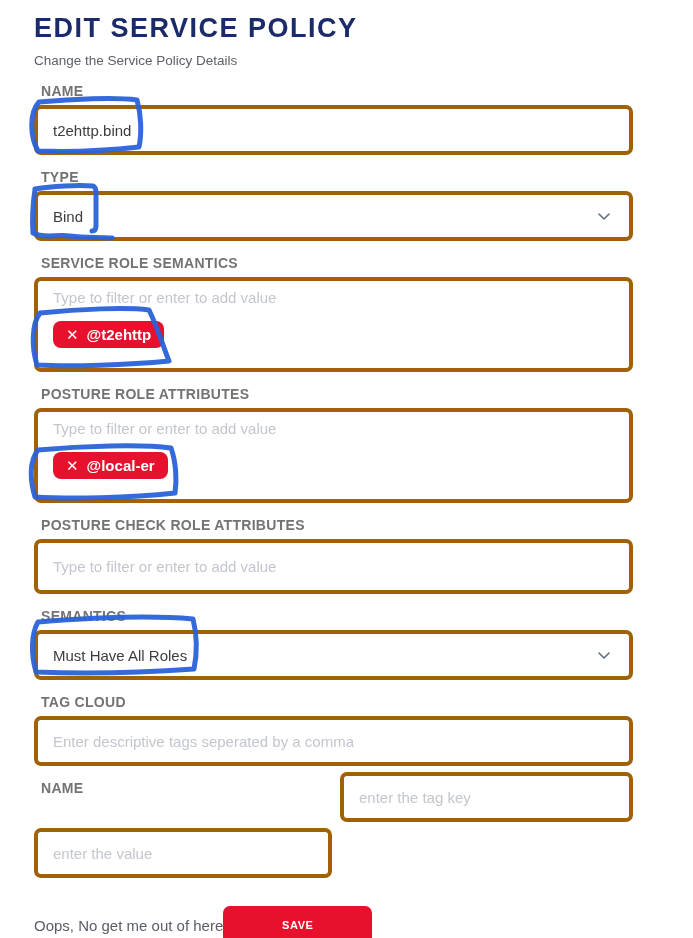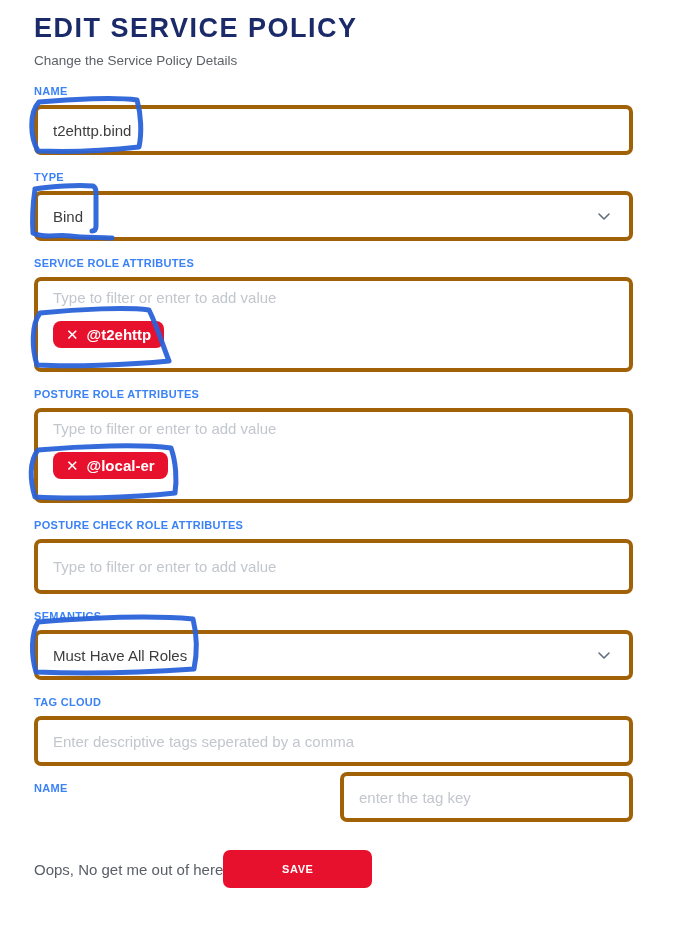--- a/index.html
+++ b/index.html
@@ -26,25 +26,26 @@
     transform-origin: left top;
   }
   .subtitle {
     margin-top: 10px;
     font-size: 13.5px;
     line-height: 17px;
     color: #5d6167;
   }
   .label {
     margin-top: 15px;
-    font-size: 11px;
+    font-size: 14px;
     line-height: 15px;
     font-weight: 600;
     letter-spacing: 0.3px;
-    color: #3b82f6;
+    color: #737373;
+    margin-left: 7px;
   }
   .field, .selectbox, .multibox {
     margin-top: 6px;
     box-sizing: border-box;
     width: 100%;
     border: 4px solid #a16207;
     border-radius: 7px;
     background: #ffffff;
   }
   input.field {
@@ -160,21 +161,21 @@
   <input class="field" type="text" value="t2ehttp.bind" style="">
 
   <div class="label">TYPE</div>
   <div class="selectbox">
     <span>Bind</span>
     <svg class="chev" viewBox="0 0 18 18">
       <polyline points="4,7 9,12 14,7" fill="none" stroke="#5f6f7e" stroke-width="1.6" stroke-linecap="round" stroke-linejoin="round"></polyline>
     </svg>
   </div>
 
-  <div class="label">SERVICE ROLE ATTRIBUTES</div>
+  <div class="label">SERVICE ROLE SEMANTICS</div>
   <div class="multibox tall">
     <div class="mb-placeholder">Type to filter or enter to add value</div>
     <div class="tag-pill">
       <span class="x">✕</span>
       <span>@t2ehttp</span>
     </div>
   </div>
 
   <div class="label">POSTURE ROLE ATTRIBUTES</div>
   <div class="multibox tall">
@@ -197,20 +198,21 @@
       <polyline points="4,7 9,12 14,7" fill="none" stroke="#5f6f7e" stroke-width="1.6" stroke-linecap="round" stroke-linejoin="round"></polyline>
     </svg>
   </div>
 
   <div class="label">TAG CLOUD</div>
   <input class="field" type="text" placeholder="Enter descriptive tags seperated by a comma" style="">
 
   <div class="two-col">
     <div class="label">NAME</div>
     <input class="field" type="text" placeholder="enter the tag key" style="">
+    <input class="field" type="text" placeholder="enter the value" style="">
   </div>
 
   <div class="footer">
     <span class="cancel-link">Oops, No get me out of here</span>
     <button class="save-btn">SAVE</button>
   </div>
 
 </div>
 
 <svg class="annotations" viewBox="0 0 693 938">

